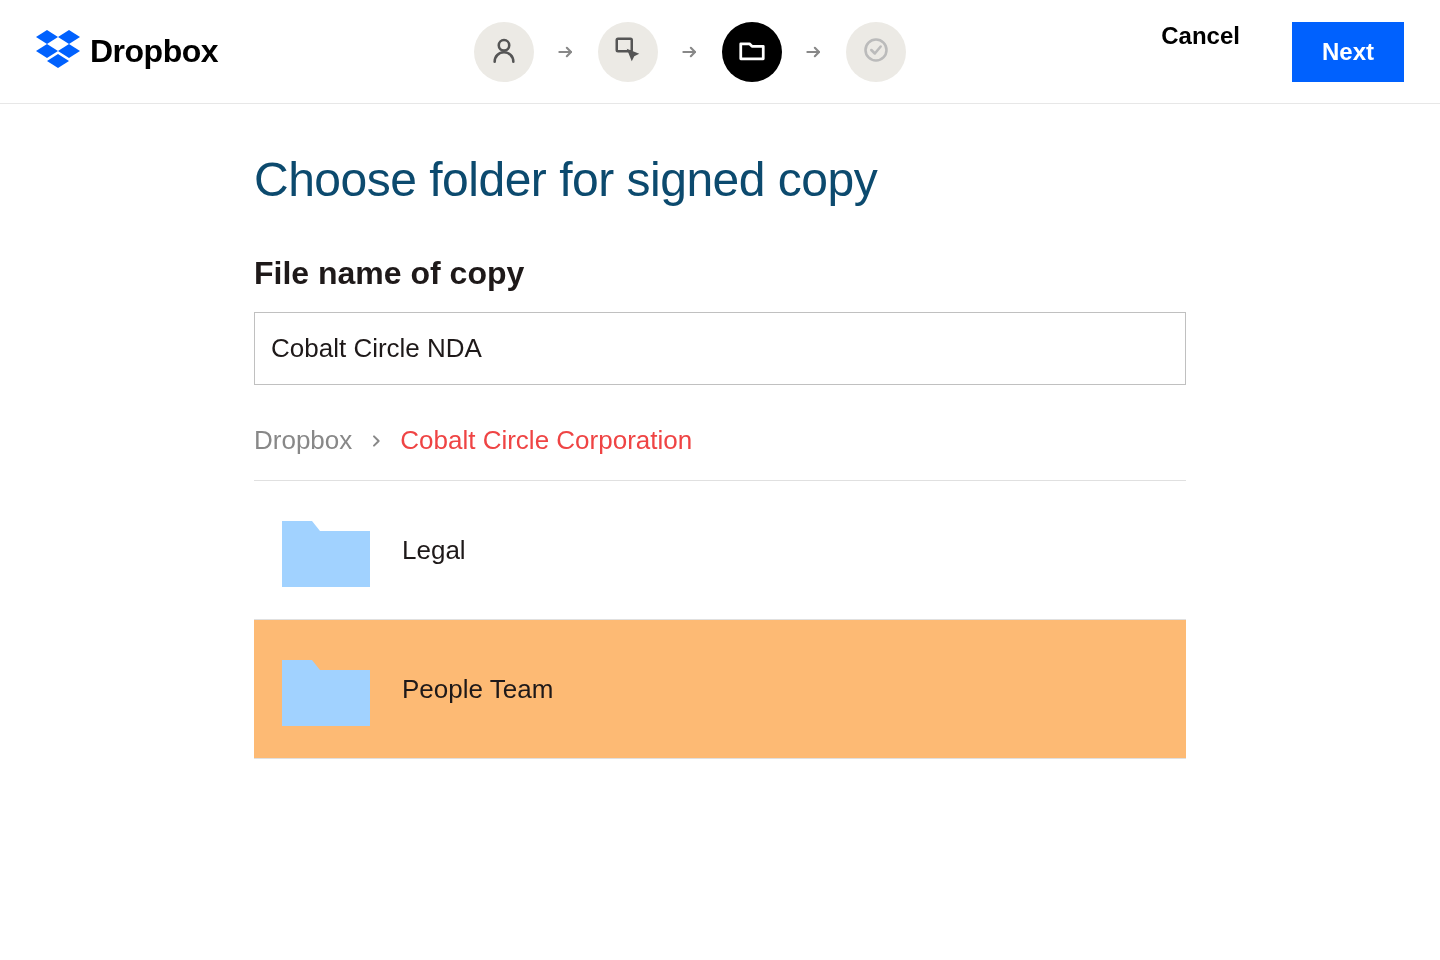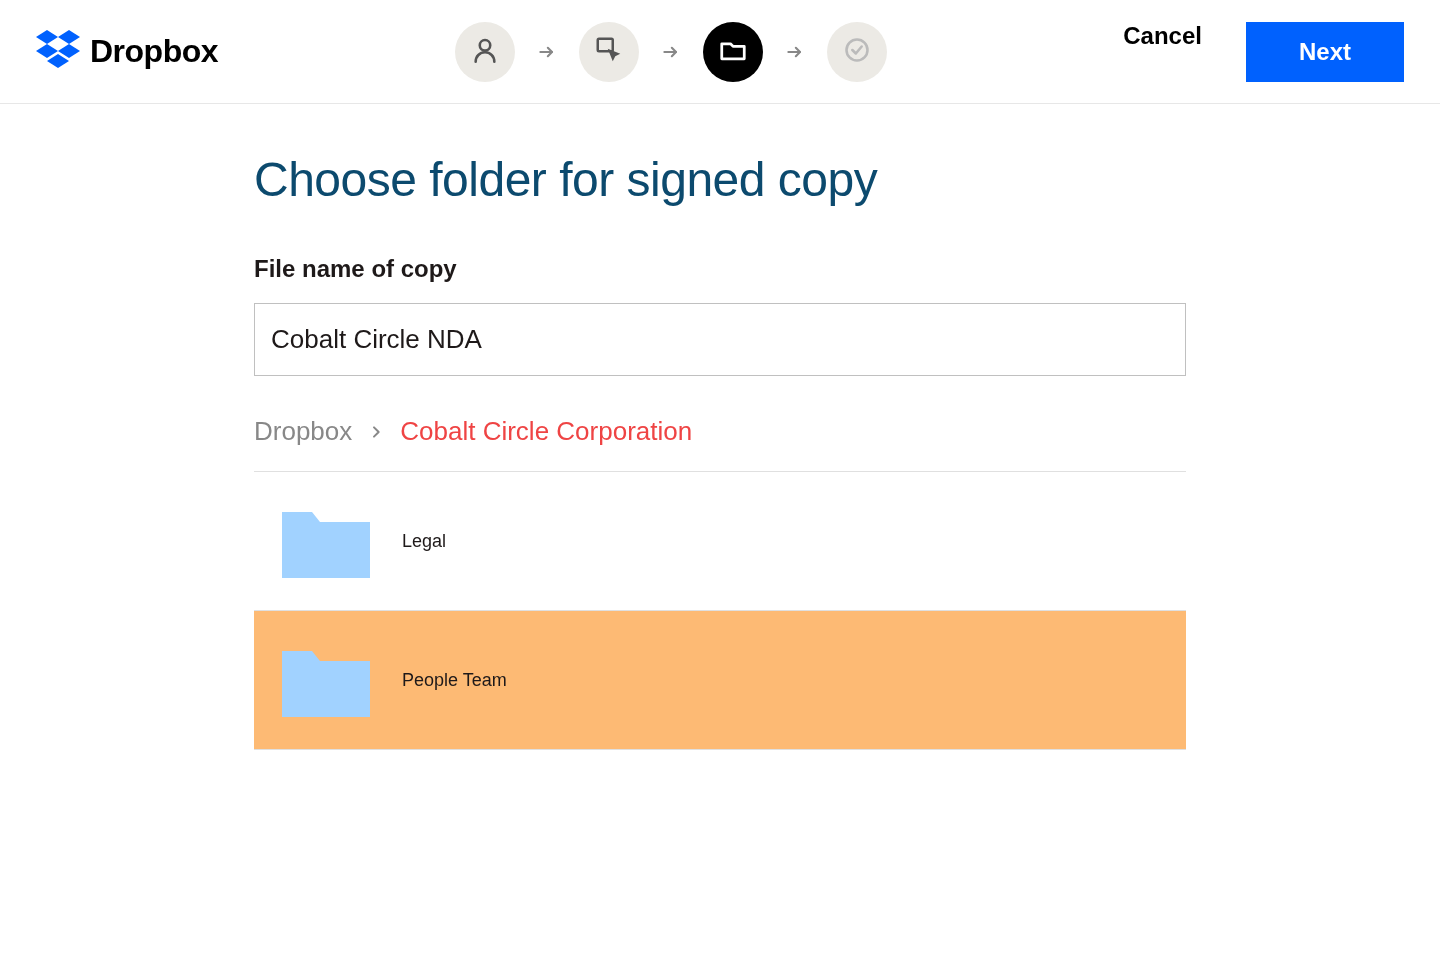--- a/index.html
+++ b/index.html
@@ -64,38 +64,39 @@
       color: #000;
       cursor: pointer;
       background: none;
       border: none;
     }
     .next-btn {
       background: #0061fe;
       color: #fff;
       font-size: 24px;
       font-weight: 600;
-      padding: 16px 53px;
+      padding: 16px 30px;
       border: none;
       cursor: pointer;
+      margin-left: 8px;
     }
     .main {
       max-width: 932px;
       margin: 0 auto;
       padding: 48px 0 0 0;
     }
     .page-title {
       font-size: 48px;
       font-weight: 500;
       color: #0c4a6e;
       margin-bottom: 48px;
       letter-spacing: -0.5px;
     }
     .field-label {
-      font-size: 24px;
+      font-size: 32px;
       font-weight: 700;
       color: #1e1919;
       margin-bottom: 20px;
       display: block;
     }
     .filename-input {
       width: 100%;
       padding: 20px 16px;
       font-size: 26px;
       border: 1px solid #c0c0c0;
@@ -133,21 +134,21 @@
     }
     .folder-row.selected {
       background: #fdba74;
     }
     .folder-icon {
       width: 88px;
       height: 74px;
       position: relative;
     }
     .folder-name {
-      font-size: 18px;
+      font-size: 26px;
       color: #1e1919;
     }
   </style>
 </head>
 <body>
 
 <div class="header">
   <div class="logo-wrap">
     <span>
       <svg width="44" height="40" viewBox="0 0 44 40">

